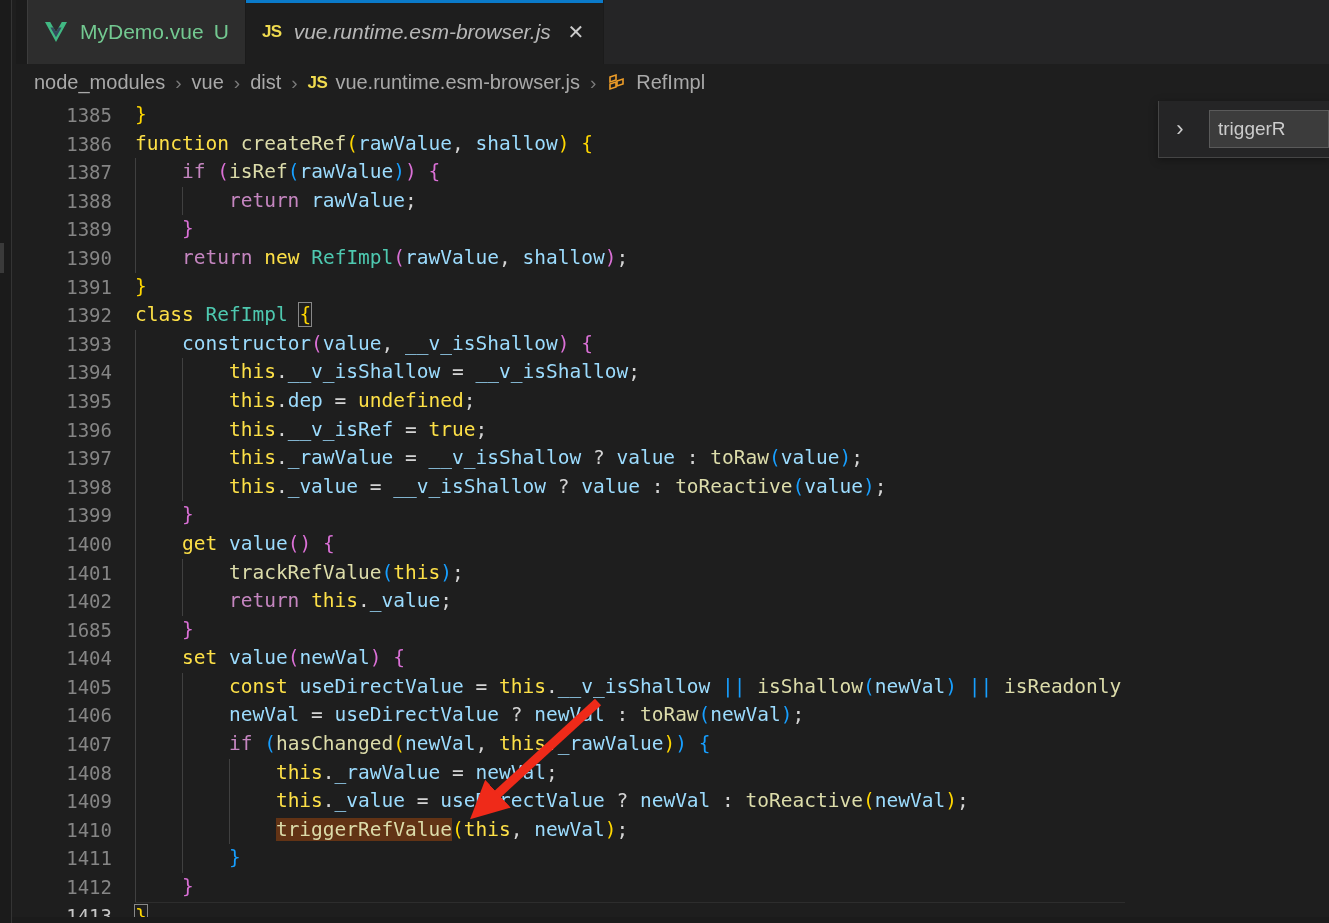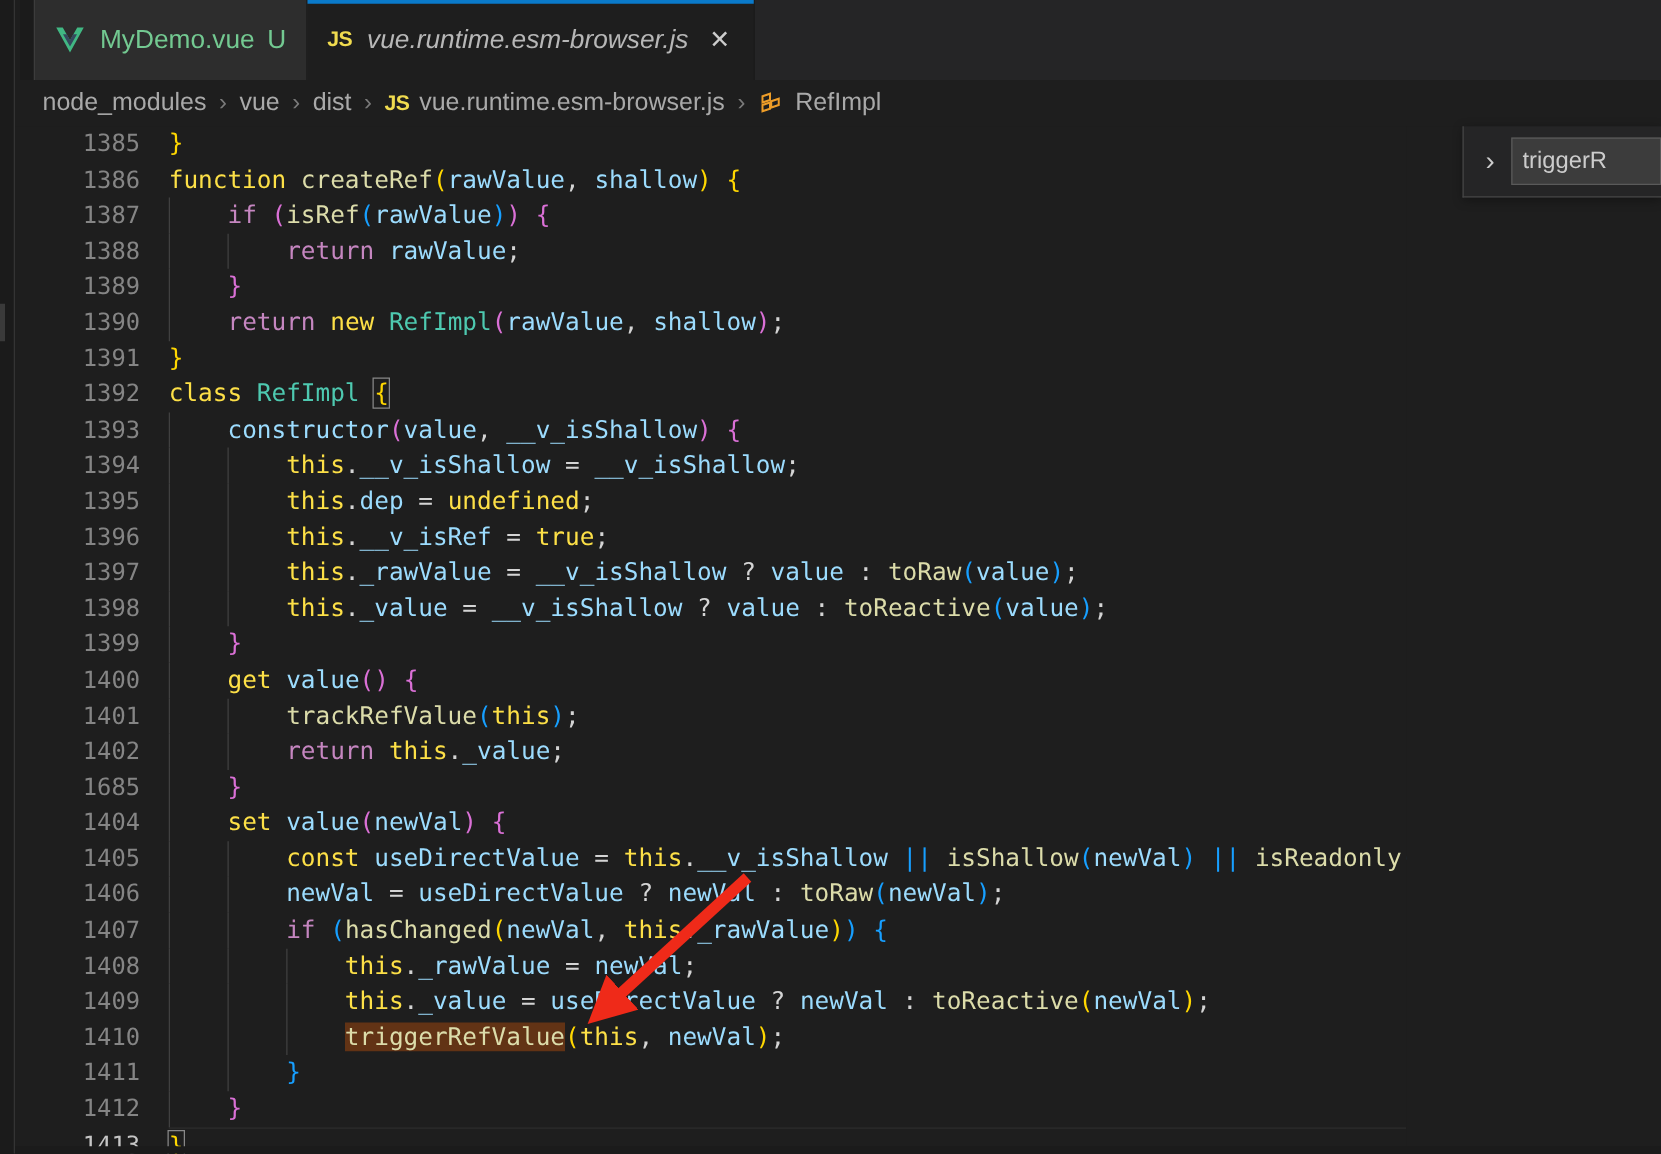--- a/index.html
+++ b/index.html
@@ -149,21 +149,21 @@
     color: #cccccc; font-size: 22px; cursor: pointer;
   }
   .find-input {
     height: 38px; width: 120px;
     background: #3c3c3c;
     border: 1px solid #5a5a5a;
     color: #cccccc;
     font-family: "Liberation Sans", sans-serif;
     font-size: 19px;
     padding: 0 8px;
-    margin-left: 4px;
+    margin-left: 16px;
     outline: none;
   }
 
   
   .annotation-arrow {
     position: absolute; left: 0; top: 0; width: 1329px; height: 923px;
     pointer-events: none; z-index: 40;
   }
 
   

